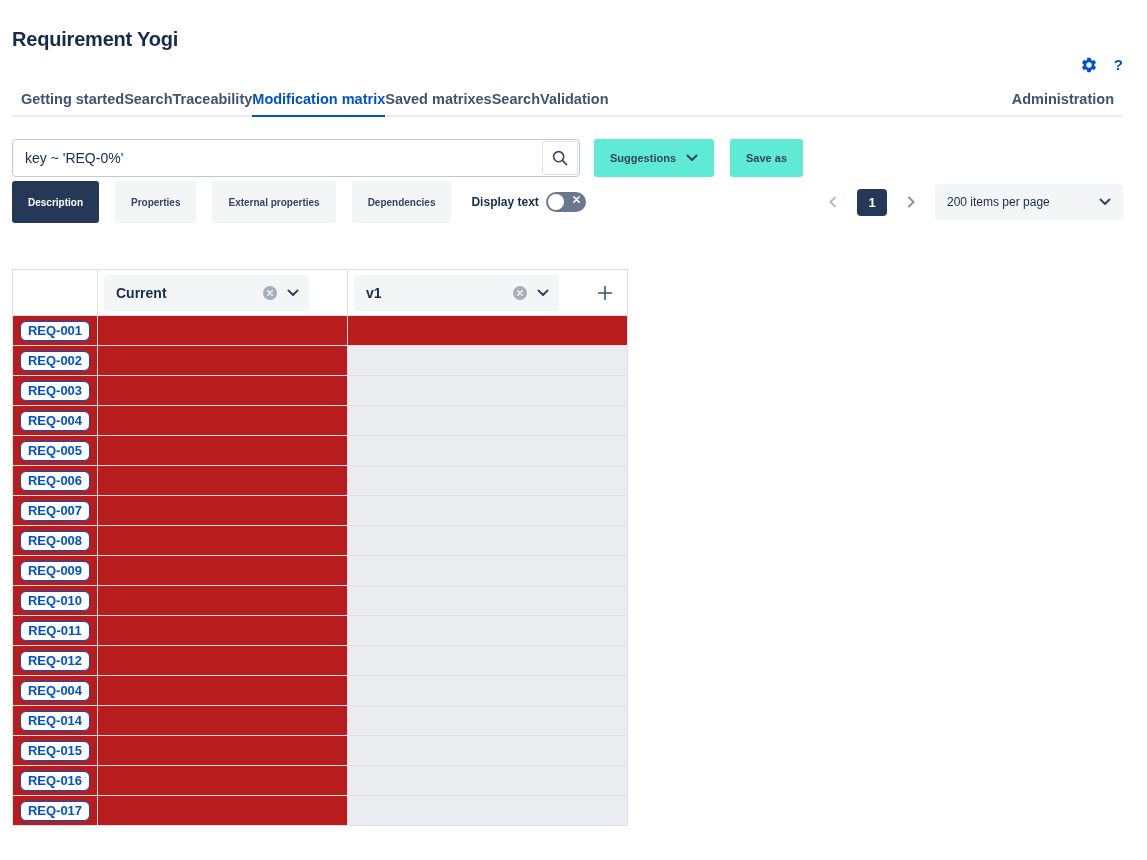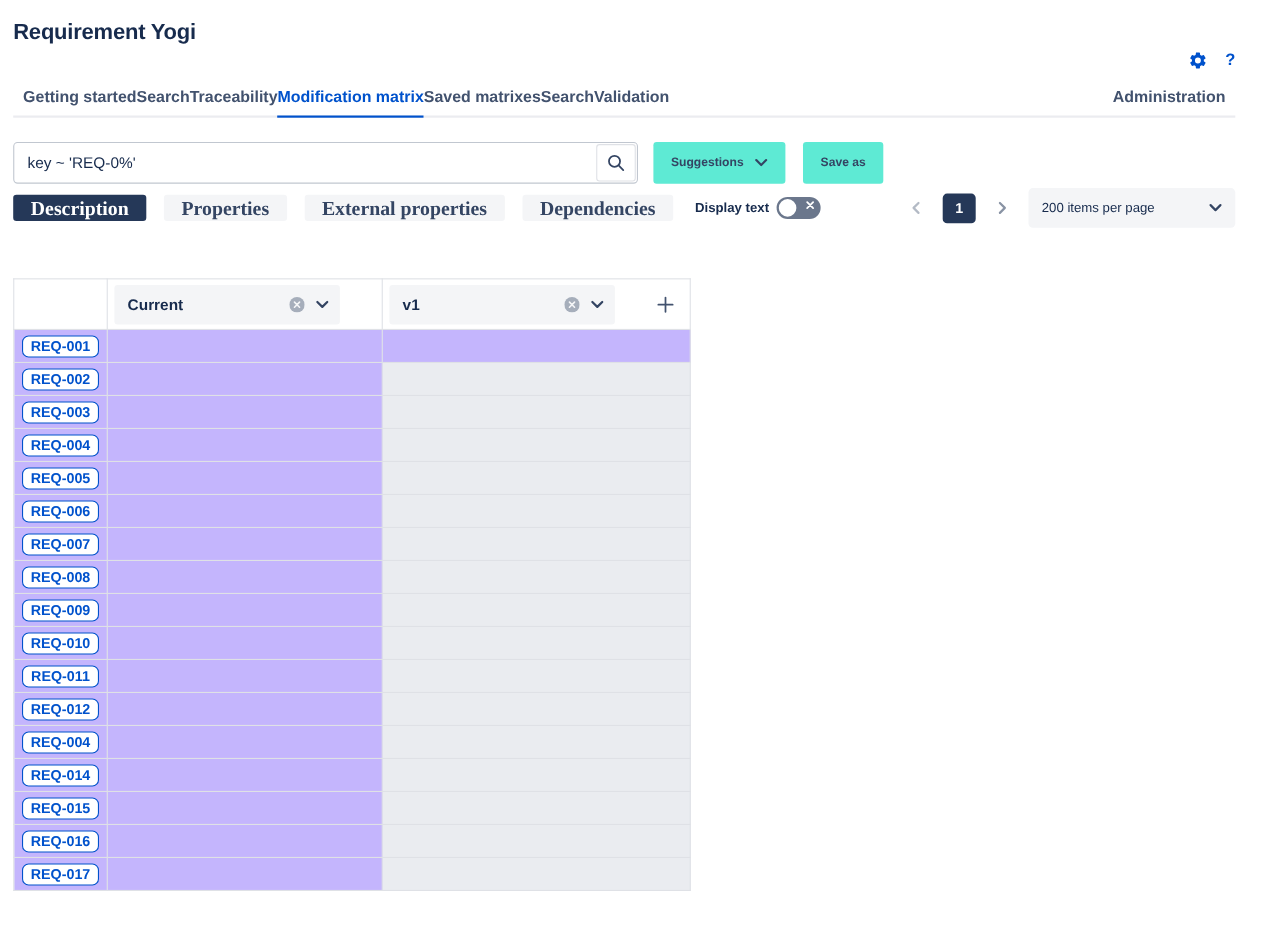--- a/index.html
+++ b/index.html
@@ -2,21 +2,21 @@
 <html><head>
 <meta charset="utf-8">
 <style>
   * { box-sizing: border-box; }
   html, body { margin: 0; padding: 0; }
   body {
     width: 1147px; height: 860px; overflow: hidden;
     background: #ffffff; color: #172B4D;
     font-family: "Liberation Sans", sans-serif;
   }
-  .page { position: relative; padding: 2px 24px 0 12px; width: 100%; height: 100%; border-radius: 27px; }
+  .page { position: relative; padding: 12px 24px 0 12px; width: 100%; height: 100%; border-radius: 27px; }
 
   
   .page-title { margin: 0; padding-top: 16px; font-size: 20px; font-weight: 700; color: #172B4D; letter-spacing: -0.2px; }
   .top-icons { display: flex; justify-content: flex-end; align-items: center; gap: 16px; height: 20px; margin-top: 4px; }
   .top-icons .gear { width: 18px; height: 18px; cursor: pointer; display: flex; }
   .help-glyph { color: #0052CC; font-size: 15px; font-weight: 700; cursor: pointer; line-height: 18px; }
 
   
   .tabbar { display: flex; justify-content: space-between; align-items: flex-end; border-bottom: 2px solid #EBECF0; margin-top: 16px; padding: 0 9px; }
   .tab-list { display: flex; }
@@ -27,21 +27,21 @@
   .search-row { display: flex; align-items: center; gap: 14px; margin-top: 22px; }
   .search-wrap { width: 568px; height: 38px; border: 1px solid #C1C7D0; border-radius: 4px; background: #fff; display: flex; align-items: center; }
   .search-wrap input { flex: 1; border: none; outline: none; background: transparent; font-family: inherit; font-size: 14px; color: #172B4D; padding: 0 12px; height: 100%; }
   .search-btn { width: 36px; height: 34px; margin-right: 1px; flex: 0 0 auto; background: #fff; border: 1px solid #DFE1E6; border-radius: 3px; display: flex; align-items: center; justify-content: center; cursor: pointer; padding: 0; }
   .btn { height: 38px; background: #5eead4; border: none; border-radius: 3px; color: #344563; font-family: inherit; font-size: 11px; font-weight: 700; padding: 0 16px; display: flex; align-items: center; gap: 10px; cursor: pointer; white-space: nowrap; }
   .btn + .btn { margin-left: 2px; }
 
   
   .filter-row { display: flex; align-items: center; margin-top: 4px; }
   .filter-buttons { display: flex; gap: 16px; }
-  .filter-btn { height: 24px; background: #F4F5F7; border: none; border-radius: 3px; color: #344563; font-family: Liberation Serif, serif; font-size: 18px; font-weight: 700; padding: 0 16px; cursor: pointer; white-space: nowrap; }
+  .filter-btn { height: 42px; background: #F4F5F7; border: none; border-radius: 3px; color: #344563; font-family: Liberation Sans, sans-serif; font-size: 10px; font-weight: 700; padding: 0 16px; cursor: pointer; white-space: nowrap; }
   .filter-btn.active { background: #253858; color: #ffffff; }
   .display-text { display: flex; align-items: center; gap: 7px; margin-left: 20px; }
   .display-text-label { font-size: 12px; font-weight: 700; color: #172B4D; }
   .toggle { position: relative; width: 40px; height: 20px; border-radius: 12px; background: #6B778C; cursor: pointer; flex: 0 0 auto; }
   .toggle .knob { position: absolute; left: 2px; top: 2px; width: 16px; height: 16px; border-radius: 50%; background: #fff; }
   .toggle .off-x { position: absolute; right: 5px; top: 3px; display: flex; }
 
   .right-controls { margin-left: auto; display: flex; align-items: center; }
   .pg-chevron { display: flex; align-items: center; cursor: pointer; }
   .page-num { min-width: 30px; height: 27px; margin: 0 17px; background: #253858; border-radius: 4px; color: #fff; font-size: 13px; font-weight: 700; display: flex; align-items: center; justify-content: center; cursor: default; }
@@ -49,21 +49,21 @@
   .items-select .sel-label { flex: 1; font-size: 12px; color: #172B4D; }
 
   
   table.matrix { border-collapse: collapse; margin-top: 46px; table-layout: fixed; }
   .matrix th, .matrix td { border: 1px solid #DFE1E6; padding: 0; }
   .matrix thead th { height: 46px; background: #fff; text-align: left; vertical-align: middle; }
   .col-pill { display: flex; align-items: center; gap: 10px; background: #F4F5F7; border-radius: 3px; height: 36px; width: 205px; margin-left: 6px; padding: 0 10px 0 12px; cursor: pointer; }
   .col-label { flex: 1; font-size: 14px; font-weight: 700; color: #172B4D; }
   .icon-btn { display: flex; align-items: center; justify-content: center; background: none; border: none; padding: 0; cursor: pointer; }
   .th-flex { display: flex; align-items: center; justify-content: space-between; padding-right: 13px; }
-  .matrix tbody td { height: 30px; background: #c4b5fd; }
+  .matrix tbody td { height: 30px; background: #b91c1c; }
   .matrix tbody td.shaded { background: #EAECF0; }
   .key-cell { text-align: center; }
   .req-badge { display: inline-block; border: 1.5px solid #0052CC; border-radius: 6px; color: #0052CC; background: #fff; font-size: 13px; font-weight: 700; line-height: 16px; padding: 1px 7px; text-decoration: none; cursor: pointer; }
 </style>
 </head>
 <body>
 
 <div class="page">
 
   <h1 class="page-title">Requirement Yogi</h1>

